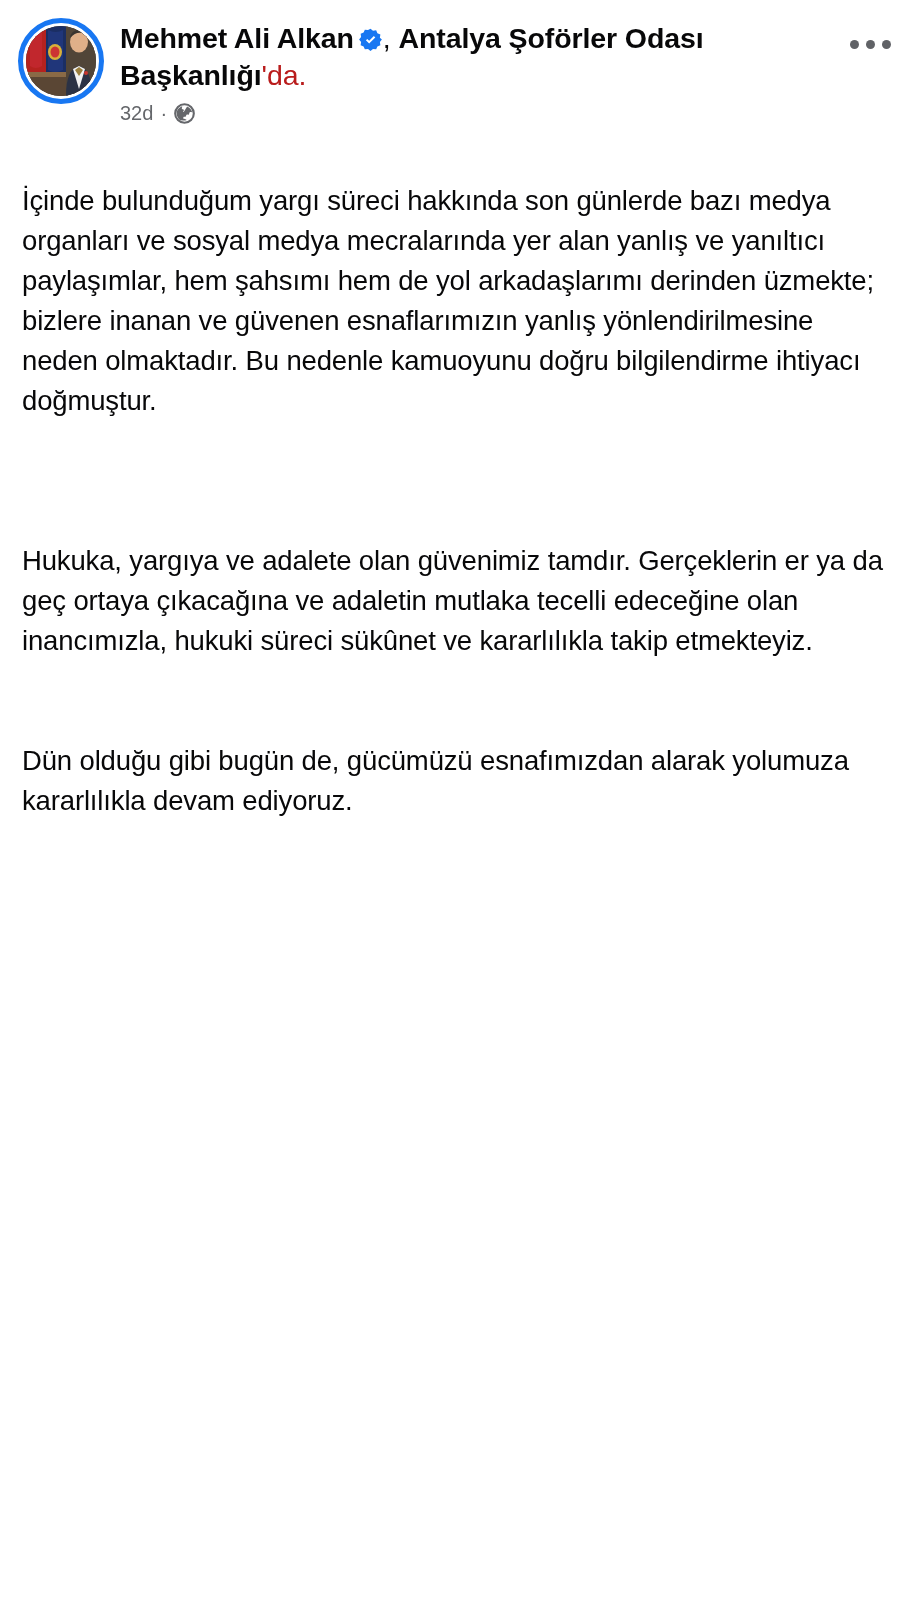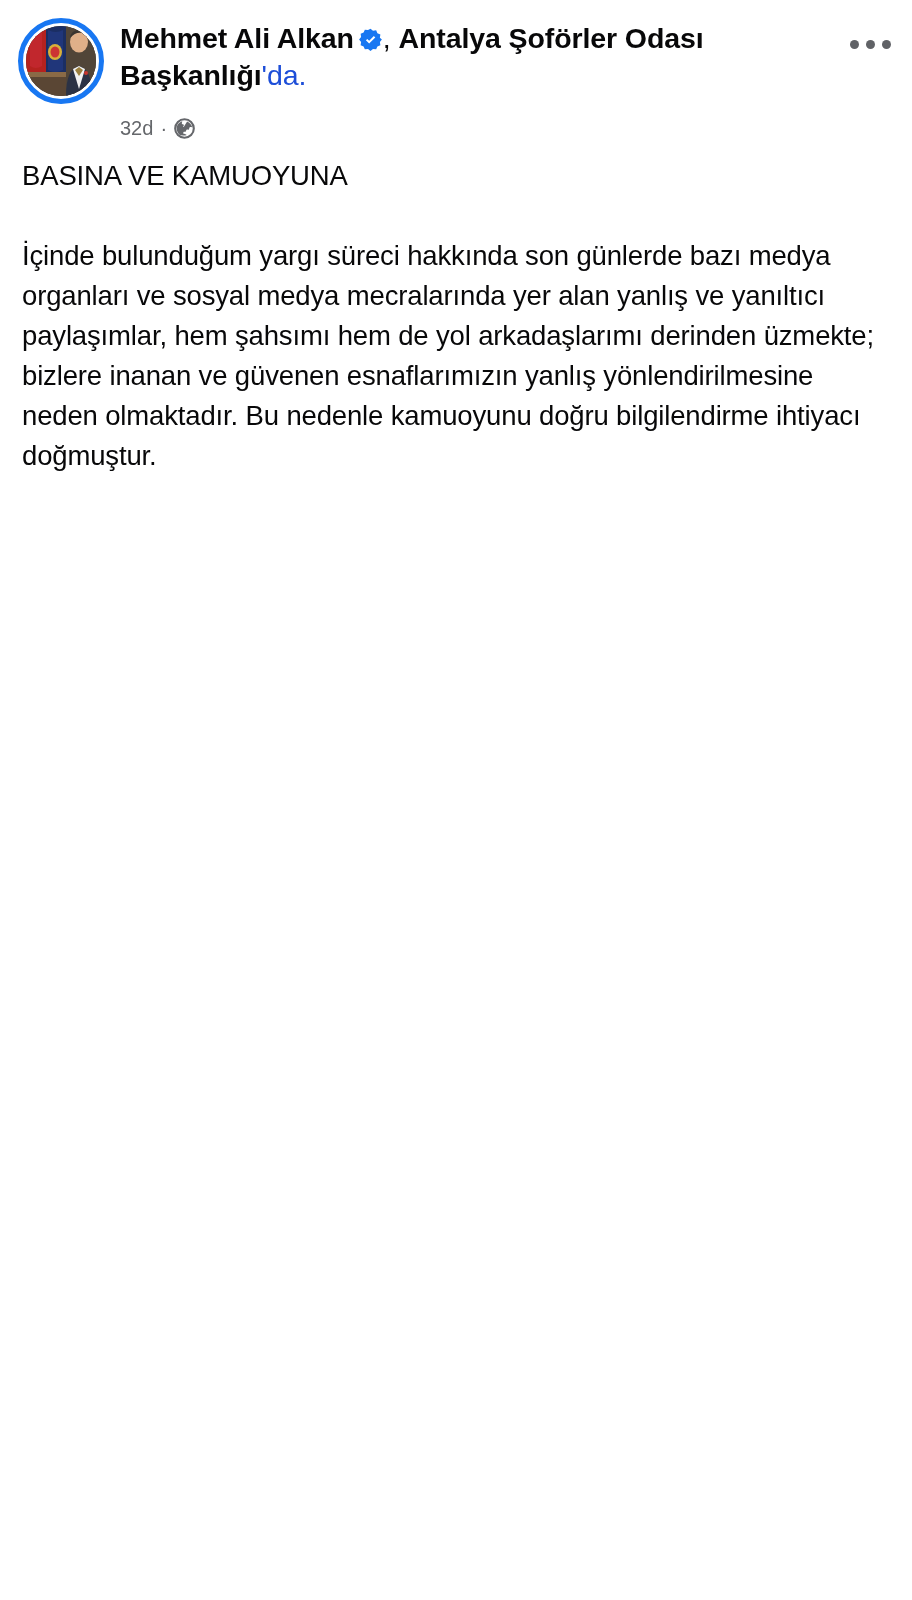--- a/index.html
+++ b/index.html
@@ -71,37 +71,37 @@
   .author-name {
     font-weight: 700;
     color: #080809;
   }
   .page-name {
     font-weight: 700;
     color: #080809;
   }
   .suffix {
     font-weight: 400;
-    color: #1d4ed8;
+    color: #b91c1c;
   }
   .sep {
     font-weight: 400;
   }
 
   .verified-badge {
     display: inline-block;
     vertical-align: -3px;
     width: 23px;
     height: 23px;
     margin: 0 1px 0 5px;
   }
   .verified-badge svg { display:block; width:100%; height:100%; }
 
   .meta-line {
-    margin-top: 22px;
+    margin-top: 7px;
     display: flex;
     align-items: center;
     font-size: 20px;
     line-height: 24px;
     color: #65676B;
   }
   .meta-dot {
     margin: 0 7px;
     font-size: 20px;
     color: #65676B;
@@ -200,24 +200,25 @@
     </div>
 
     <div class="more-btn">
       <i></i>
       <i></i>
       <i></i>
     </div>
   </div>
 
   <div class="post-body">
-    <p>BASINA VE KAMUOYUNA</p>
     <div class="para-gap"></div>
     <p>İçinde bulunduğum yargı süreci hakkında son günlerde bazı medya organları ve sosyal medya mecralarında yer alan yanlış ve yanıltıcı paylaşımlar, hem şahsımı hem de yol arkadaşlarımı derinden üzmekte; bizlere inanan ve güvenen esnaflarımızın yanlış yönlendirilmesine neden olmaktadır. Bu nedenle kamuoyunu doğru bilgilendirme ihtiyacı doğmuştur.</p>
     <div class="para-gap"></div>
     <div class="para-gap"></div>
     <div class="para-gap"></div>
-    <div class="para-gap"></div>
-    <div class="para-gap"></div>
+    <p>Hukuka, yargıya ve adalete olan güvenimiz tamdır. Gerçeklerin er ya da geç ortaya çıkacağına ve adaletin mutlaka tecelli edeceğine olan inancımızla, hukuki süreci sükûnet ve kararlılıkla takip etmekteyiz.</p>
+    <div class="para-gap"></div>
+    <div class="para-gap"></div>
+    <p>Dün olduğu gibi bugün de, gücümüzü esnafımızdan alarak yolumuza kararlılıkla devam ediyoruz.</p>
     <div class="para-gap"></div>
   </div>
 
 </div>
 
 </body></html>

